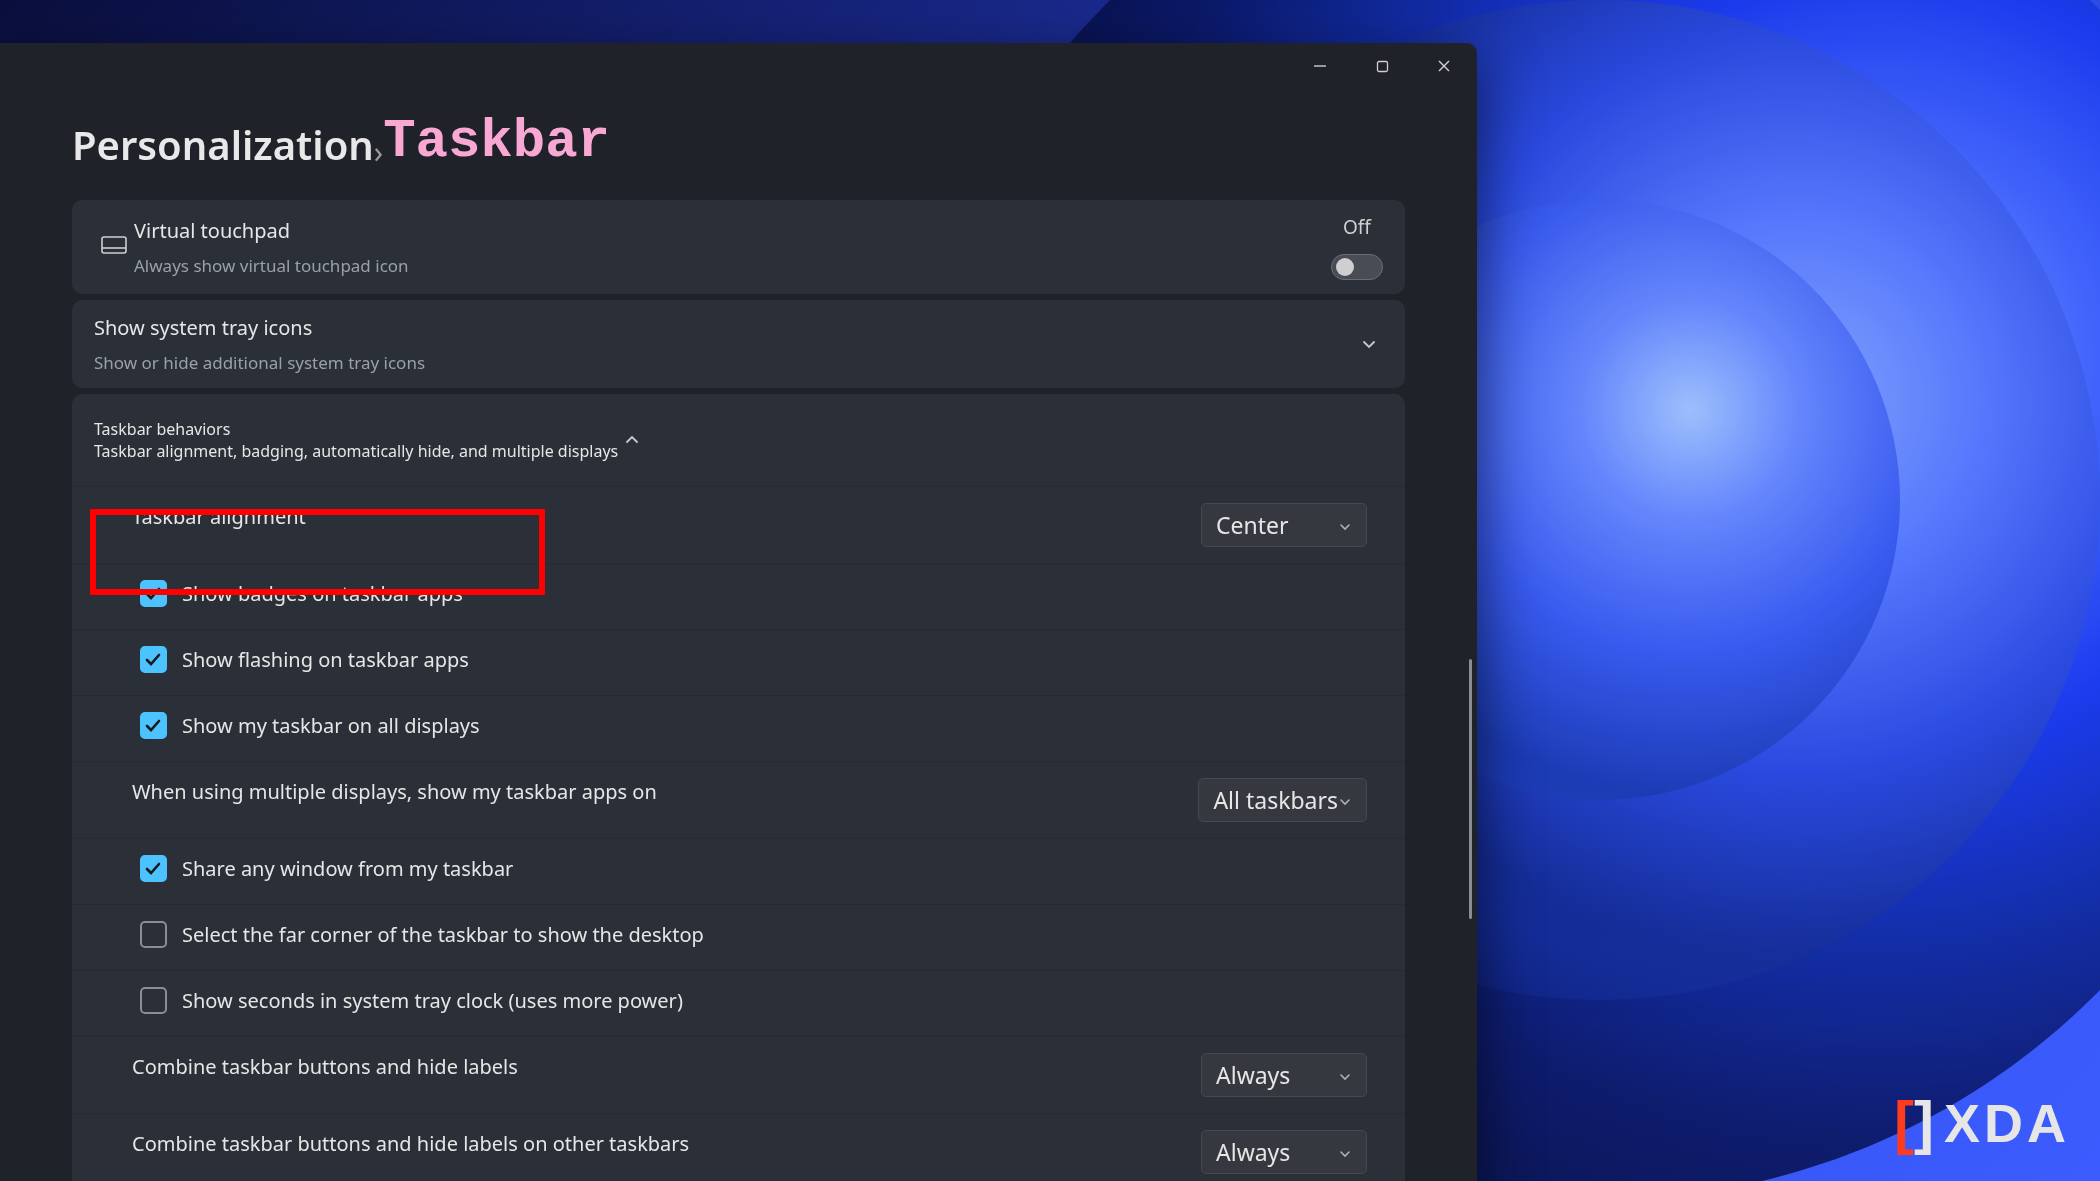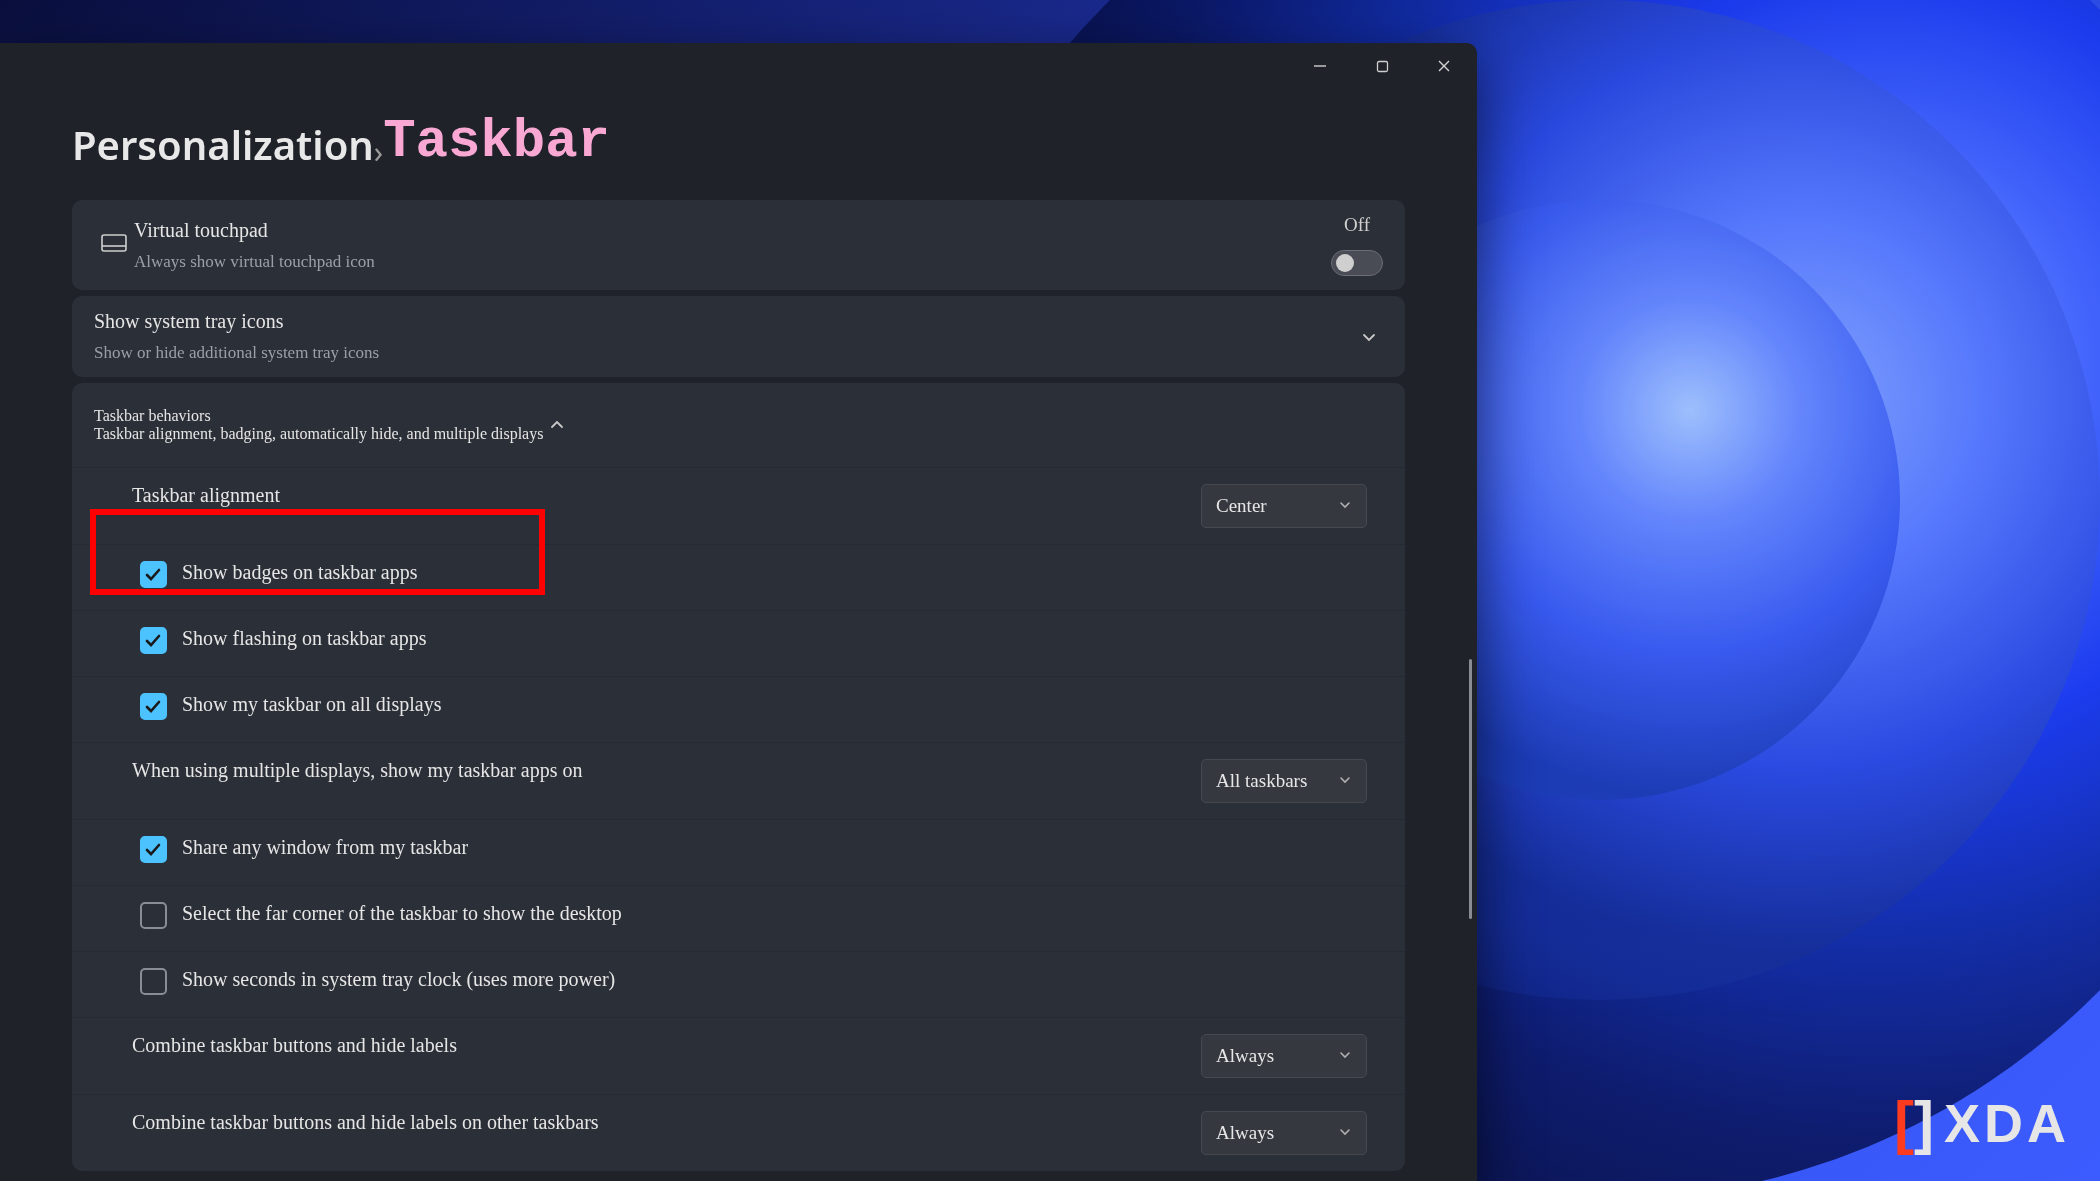--- a/index.html
+++ b/index.html
@@ -92,21 +92,20 @@
     font-size: 54px;
     font-weight: 700;
     color: #f9a8d4;
     font-family: Liberation Mono, monospace;
   }
 
   .panel {
     background: #2b2f37;
     border-radius: 10px;
     margin-bottom: 6px;
-    font-family: Liberation Serif, serif;
   }
   .row {
     display: flex;
     align-items: center;
     padding: 14px 22px;
     min-height: 70px;
     border-bottom: 1px solid #1f2229;
   }
   .row:last-child { border-bottom: none; }
   .row .ico {
@@ -174,21 +173,21 @@
   .select {
     min-width: 166px;
     height: 44px;
     background: #35393f;
     border: 1px solid #45494f;
     border-radius: 5px;
     display: flex;
     align-items: center;
     justify-content: space-between;
     padding: 0 14px;
-    font-size: 19px;
+    font-size: 23px;
     color: #e6e6e6;
   }
   .select .chev-sm { color: #b0b0b0; }
 
   .highlight-box {
     position: absolute;
     border: 6px solid #ff0000;
     pointer-events: none;
   }
 

